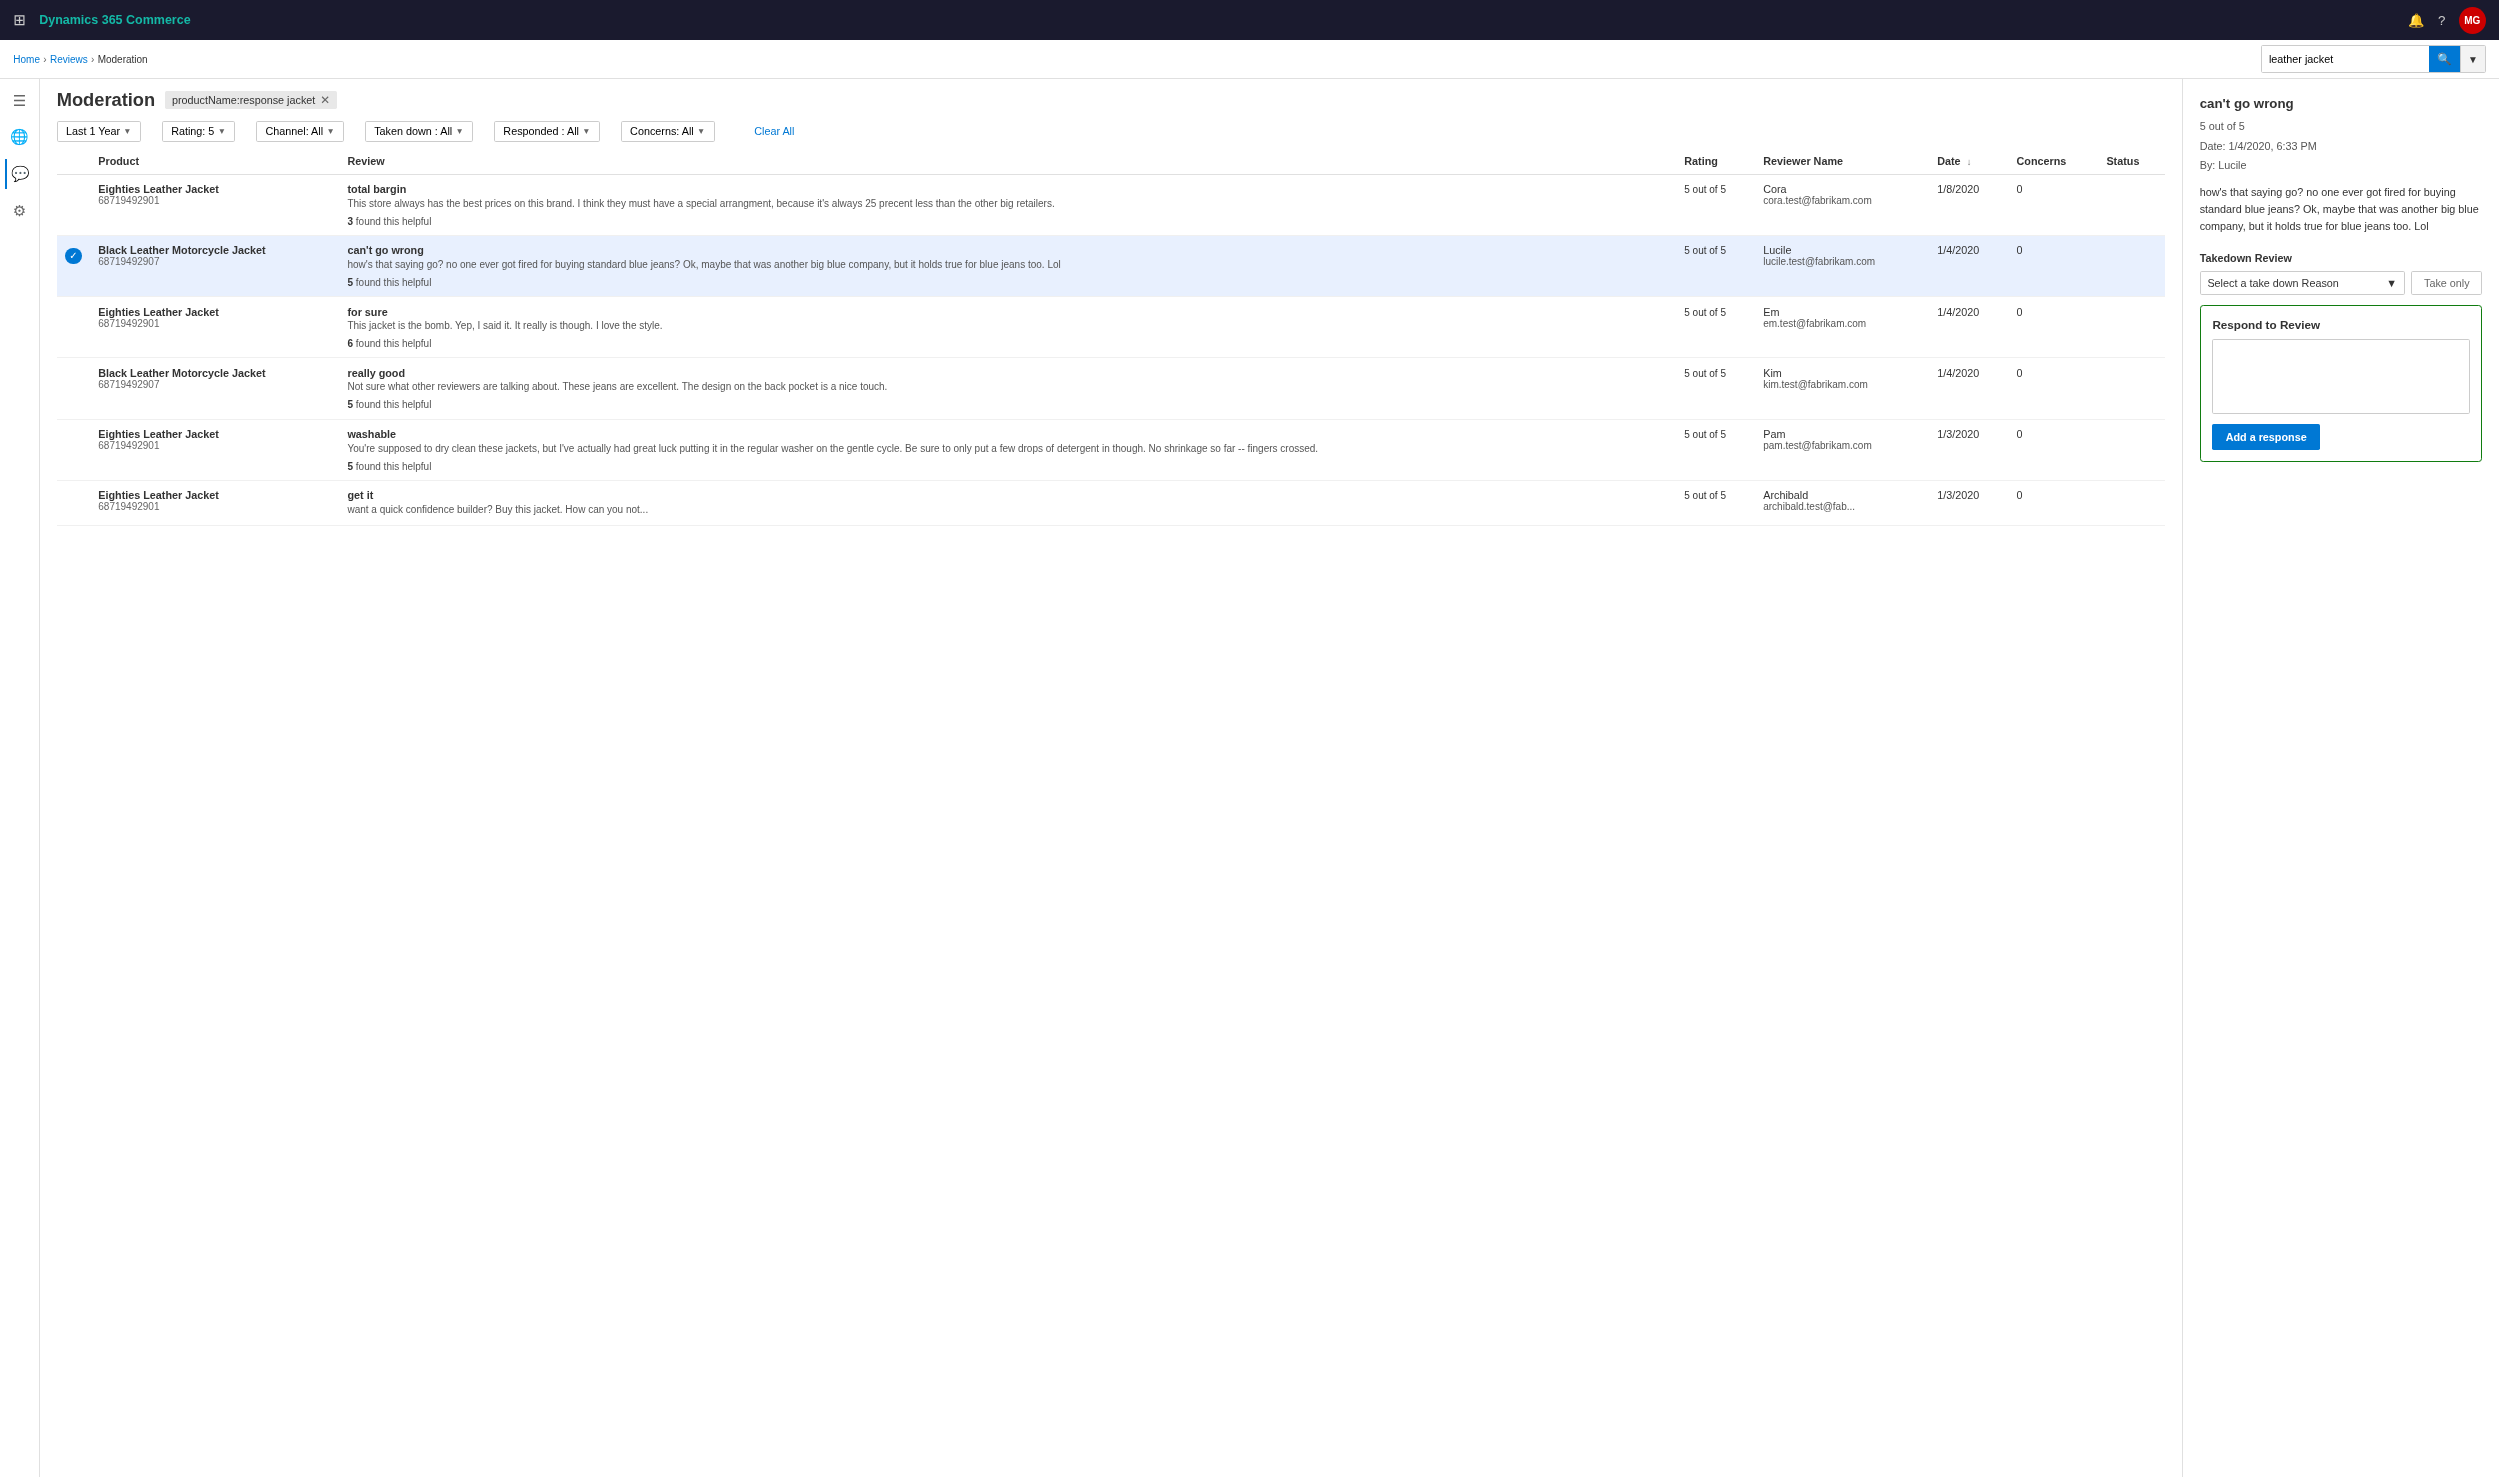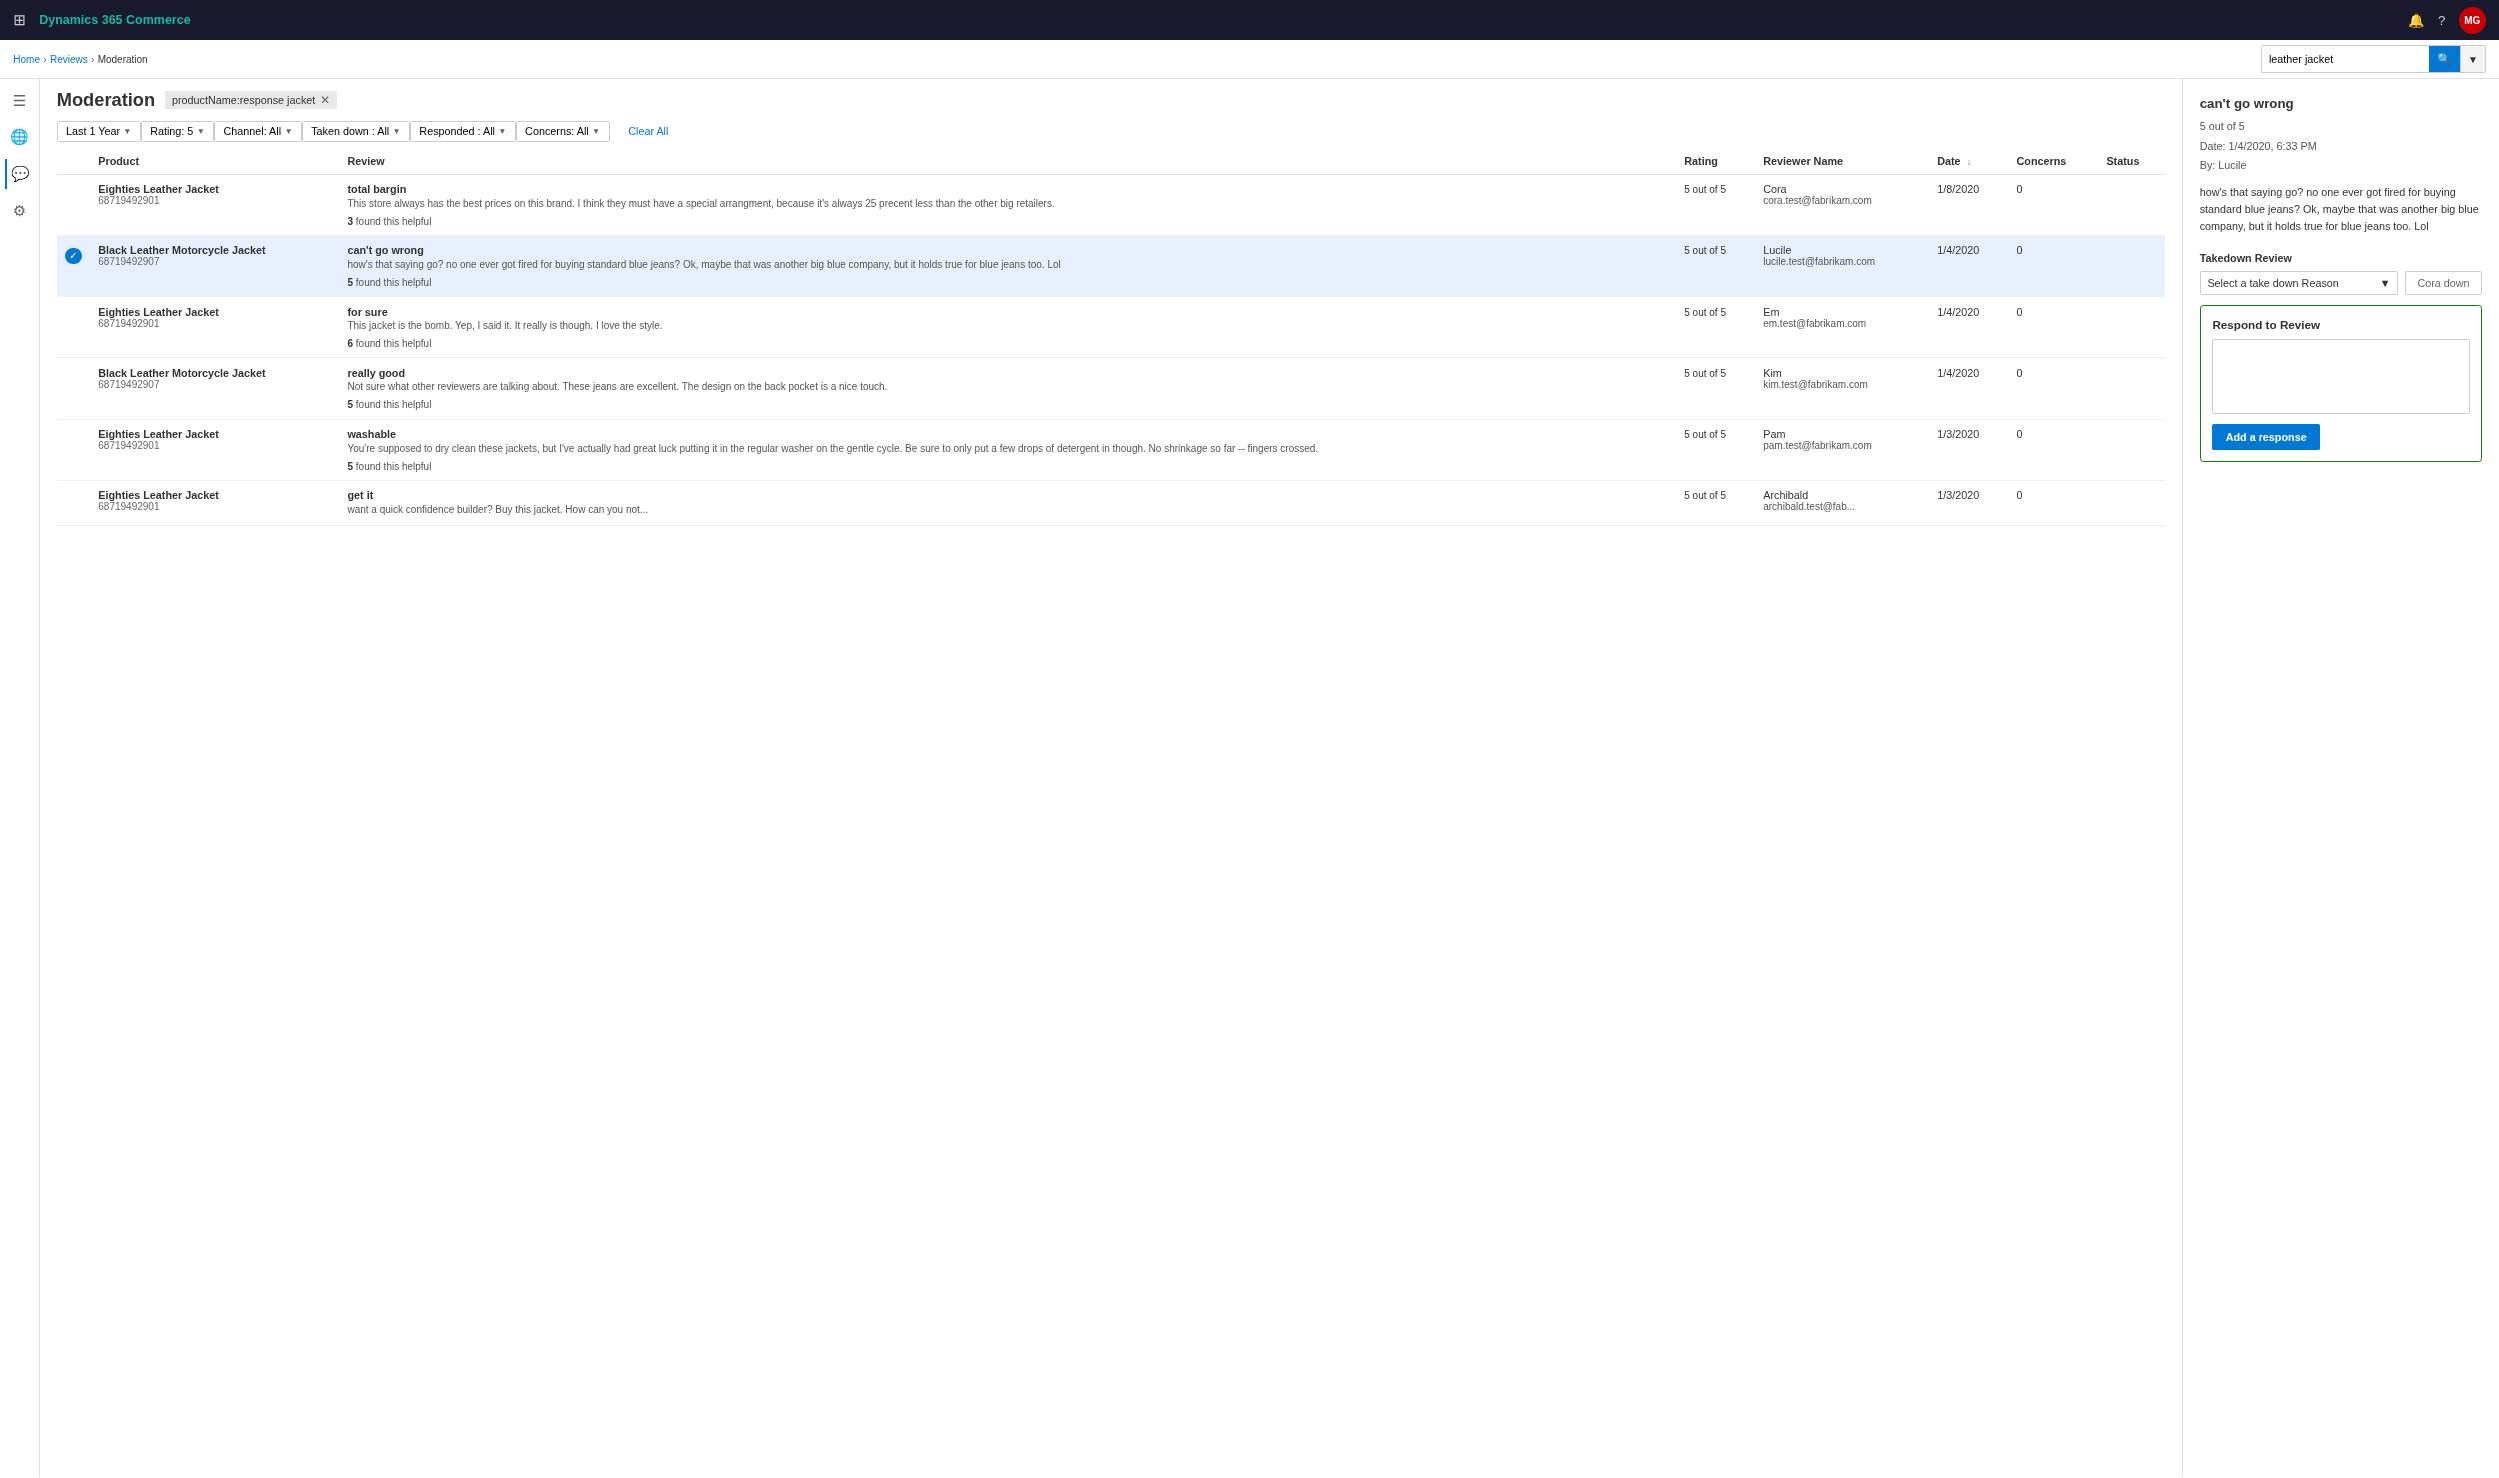--- a/index.html
+++ b/index.html
@@ -130,21 +130,21 @@
       padding: 1.7px 6.7px;
       font-size: 10.8px;
       gap: 5px;
     }
     .filter-tag .remove { cursor: pointer; color: #666; font-size: 11.7px; }
 
     
     .filter-bar {
       padding: 3.3px 16.7px 6.7px;
       display: flex;
-      gap: 0;
+      gap: 21px;
       flex-wrap: wrap;
     }
     .filter-btn {
       display: flex;
       align-items: center;
       gap: 3.3px;
       border: 0.8px solid #ccc;
       background: #fff;
       border-radius: 1.7px;
       padding: 3.3px 8.3px;
@@ -578,21 +578,21 @@
       <span>By: Lucile</span>
     </div>
     <div class="review-text">how's that saying go? no one ever got fired for buying standard blue jeans? Ok, maybe that was another big blue company, but it holds true for blue jeans too. Lol</div>
 
     <div class="section-header">Takedown Review</div>
     <div class="takedown-row">
       <div class="takedown-select">
         <span>Select a take down Reason</span>
         <span>▼</span>
       </div>
-      <button class="takedown-btn">Cora down</button>
+      <button class="takedown-btn">Take only</button>
     </div>
 
     <div class="respond-box">
       <div class="respond-label">Respond to Review</div>
       <textarea class="respond-textarea" style=""></textarea>
       <button class="add-response-btn">Add a response</button>
     </div>
   </div>
 
 </div>

